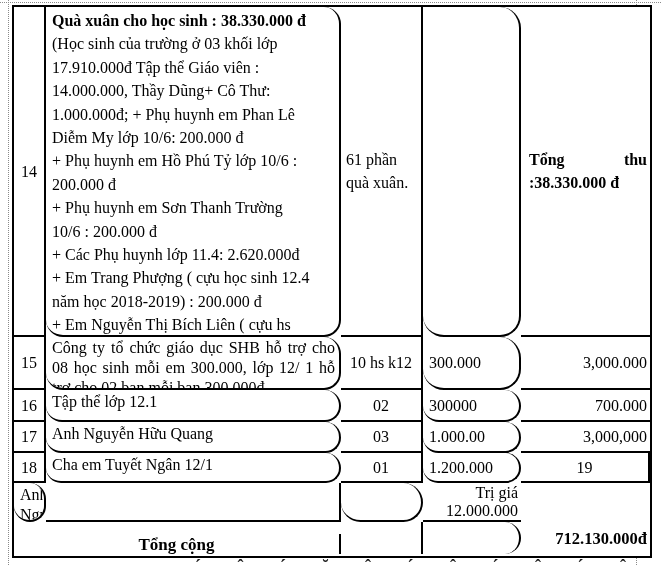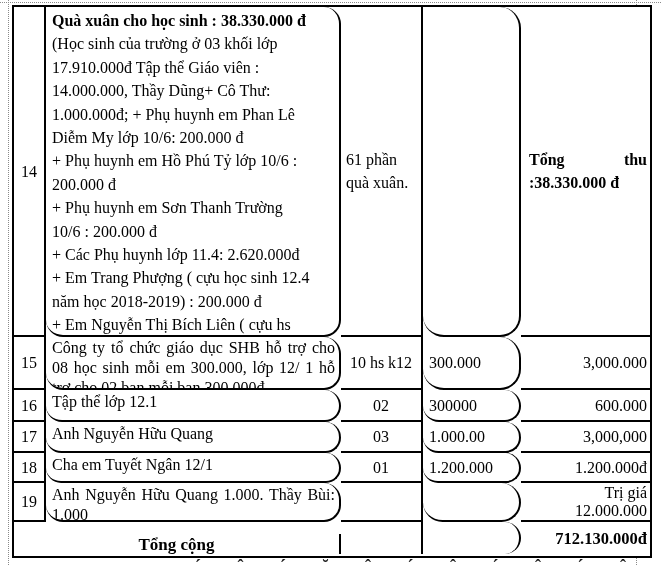--- a/index.html
+++ b/index.html
@@ -109,33 +109,32 @@
     <div class="cell c-no">15</div>
     <div class="cell c-desc justify">Công ty tổ chức giáo dục SHB hỗ trợ cho 08 học sinh  mỗi em 300.000, lớp 12/ 1 hỗ trợ cho 02 bạn mỗi bạn 300.000đ.</div>
     <div class="cell c-qty">10 hs k12</div>
     <div class="cell c-price">300.000</div>
     <div class="cell c-amount last-col">3,000.000</div>
 
     <div class="cell c-no">16</div>
     <div class="cell c-desc vcenter-pad">Tập thể lớp 12.1</div>
     <div class="cell c-qty">02</div>
     <div class="cell c-price">300000</div>
-    <div class="cell c-amount last-col">600.000</div>
+    <div class="cell c-amount last-col">700.000</div>
 
     <div class="cell c-no">17</div>
     <div class="cell c-desc vcenter-pad">Anh Nguyễn Hữu Quang</div>
     <div class="cell c-qty">03</div>
     <div class="cell c-price">1.000.00</div>
     <div class="cell c-amount last-col">3,000,000</div>
 
     <div class="cell c-no">18</div>
     <div class="cell c-desc vcenter-pad">Cha em Tuyết Ngân 12/1</div>
     <div class="cell c-qty">01</div>
     <div class="cell c-price">1.200.000</div>
-    <div class="cell c-amount last-col">1.200.000đ</div>
 
     <div class="cell c-no">19</div>
     <div class="cell c-desc justify vcenter-pad">Anh Nguyễn Hữu Quang 1.000. Thầy Bùi: 1.000</div>
     <div class="cell c-qty"></div>
     <div class="cell c-price"></div>
     <div class="cell c-amount c-amount-2line pre last-col">Trị giá
 12.000.000</div>
 
     <div class="cell f-label last-row">Tổng cộng</div>
     <div class="cell c-qty last-row"></div>

